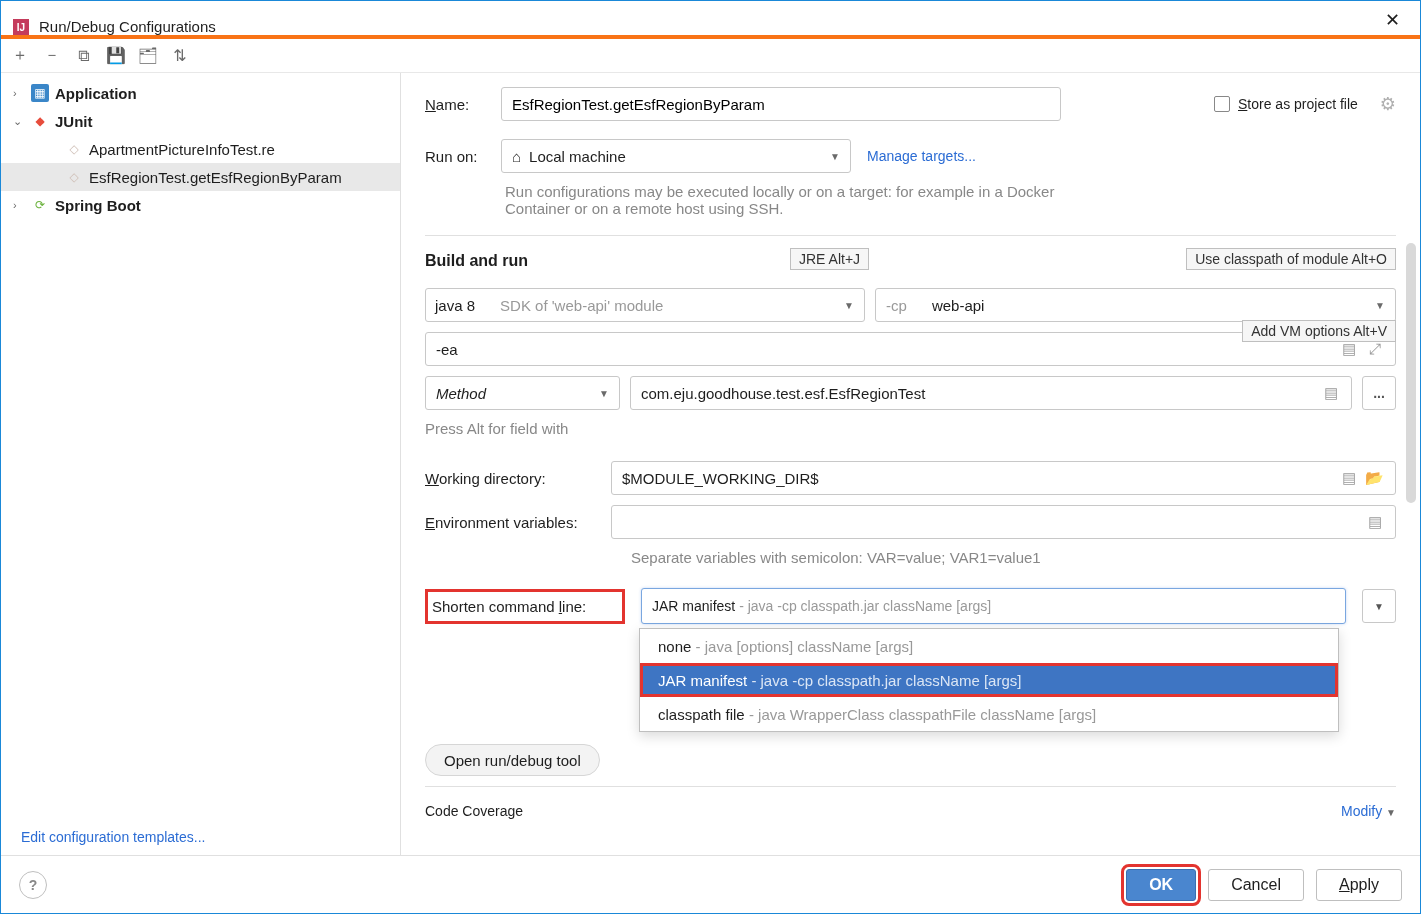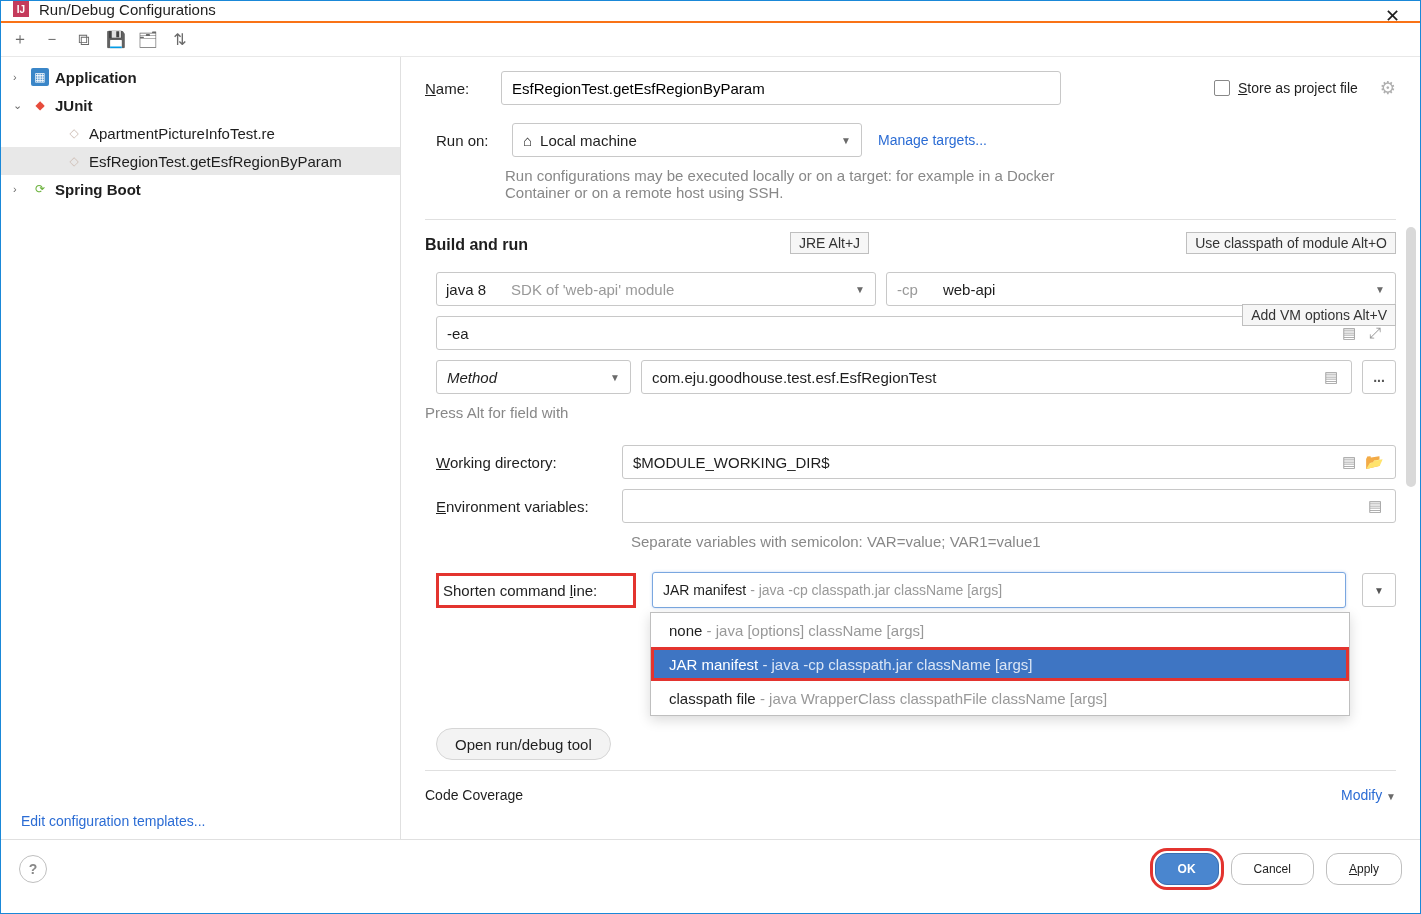--- a/index.html
+++ b/index.html
@@ -1,38 +1,38 @@
 <!DOCTYPE html>
 <html><head>
 <meta charset="utf-8">
 <style>
 * { box-sizing: border-box; margin: 0; padding: 0; font-family: "Segoe UI", Arial, sans-serif; }
 body { width: 1421px; height: 914px; background: #fff; border: 1px solid #1a88d8; overflow: hidden; font-size: 14px; color: #1e1e1e; }
-.titlebar { height: 22px; display: flex; align-items: flex-start; padding: 0 12px; border-bottom: 2px solid #f97316; }
+.titlebar { height: 38px; display: flex; align-items: flex-end; padding: 0 12px; border-bottom: 4px solid #f97316; }
 .titlebar .logo { width: 16px; height: 16px; background: #c43b5c; margin-right: 10px; display:inline-flex; align-items:center; justify-content:center; color:#fff; font-size:10px; font-weight:bold;}
 .titlebar .title { font-size: 15px; flex: 1; }
 .titlebar .close { font-size: 18px; cursor: pointer; padding: 4px 8px; }
 .toolbar { height: 34px; display: flex; align-items: center; padding: 0 10px; gap: 14px; color: #6a6a6a; border-bottom: 1px solid #e8e8e8; }
 .toolbar .tbtn { width: 18px; height: 18px; display:flex; align-items:center; justify-content:center; cursor:pointer; font-size:16px;}
 .main { display: flex; height: calc(100% - 38px - 34px - 58px); }
 .sidebar { width: 400px; border-right: 1px solid #e0e0e0; padding-top: 6px; overflow:hidden; }
 .tree-item { display: flex; align-items: center; height: 28px; padding-left: 12px; gap: 6px; cursor:pointer; }
 .tree-item.level2 { padding-left: 64px; }
 .tree-item.selected { background: #e8e8e8; }
 .tree-item .arrow { width: 12px; font-size: 11px; color:#6a6a6a;}
 .tree-item .icon { width: 18px; height:18px; display:inline-flex; align-items:center; justify-content:center; font-size:12px;}
 .tree-item .label { font-size: 15px; }
 .tree-item.bold .label { font-weight: bold; }
 .icon-app { background:#3a86c8; color:#fff; border-radius:2px;}
 .icon-junit { color:#e74c3c; }
 .icon-junit-grey { color:#d0c0b8; }
 .icon-spring { color:#6db33f; }
 .content { flex: 1; padding: 14px 24px 10px 24px; overflow-y: auto; position:relative; }
 .row { display: flex; align-items: center; margin-bottom: 18px; gap: 16px; }
-.row.tight { margin-bottom: 10px; margin-left: 11px; }
+.row.tight { margin-bottom: 10px; }
 .lbl { font-size: 15px; width: 170px; }
 .lbl.short { width: 60px; }
 .lbl u { text-decoration: underline; }
 .input { height: 34px; border: 1px solid #c8c8c8; border-radius: 3px; padding: 0 10px; font-size: 15px; background:#fff; }
 .select { height: 34px; border: 1px solid #c8c8c8; border-radius: 3px; padding: 0 10px; font-size: 15px; background:#fff; display:flex; align-items:center; gap:8px; position:relative;}
 .select .caret { margin-left:auto; color:#6a6a6a; font-size:10px;}
 .link { color: #2b6cd4; cursor: pointer; }
 .checkbox-row { display: flex; align-items: center; gap: 8px; }
 .checkbox { width:16px; height:16px; border:1px solid #888; border-radius:2px; }
 .gear { color:#b0b0b0; font-size:18px; margin-left:6px;}
@@ -47,21 +47,21 @@
 .field-group { display:flex; gap:10px; }
 .redbox { border: 3px solid #e3342f; }
 .dropdown-open { border:1px solid #7aa7e0; border-radius:3px; height:36px; padding:0 10px; display:flex; align-items:center; background:#fff; box-shadow:0 0 3px rgba(60,120,220,.3);}
 .dropdown-panel { position:absolute; background:#fff; border:1px solid #bfbfbf; box-shadow:0 4px 12px rgba(0,0,0,.15); z-index:20; }
 .dropdown-option { height:34px; padding:0 18px; display:flex; align-items:center; font-size:15px; cursor:pointer;}
 .dropdown-option.selected { background:#3e75c3; color:#fff; }
 .dropdown-option.selected .grey { color:#dbe6f5; }
 .dropdown-option.selected-red { outline:3px solid #e3342f; outline-offset:-3px; }
 .footer { height: 58px; border-top:1px solid #e0e0e0; display:flex; align-items:center; padding:0 18px; gap:12px; }
 .footer .spacer { flex:1; }
-.btn { height:32px; padding:0 22px; border:1px solid #bfbfbf; border-radius:12px; background:#fff; font-size:12px; cursor:pointer; display:inline-flex; align-items:center; justify-content:center;}
+.btn { height:32px; padding:0 22px; border:1px solid #bfbfbf; border-radius:3px; background:#fff; font-size:16px; cursor:pointer; display:inline-flex; align-items:center; justify-content:center;}
 .btn.primary { background:#4a86cf; color:#fff; border-color:#3a6fb0; font-weight:600;}
 .btn.primary.red { outline:3px solid #e3342f; outline-offset:2px; }
 .help-btn { width:28px; height:28px; border:1px solid #bfbfbf; border-radius:50%; display:inline-flex; align-items:center; justify-content:center; color:#888; font-weight:bold; cursor:pointer;}
 .pill-btn { background:#f3f3f3; border:1px solid #d6d6d6; border-radius:16px; height:32px; padding:0 18px; display:inline-flex; align-items:center; font-size:15px; cursor:pointer;}
 .edit-templates { position:absolute; left:20px; bottom:10px; }
 .scrollbar { position:absolute; right:4px; top:0; width:10px; height:260px; background:#d9d9d9; border-radius:5px;}
 </style>
 </head>
 <body>
 

